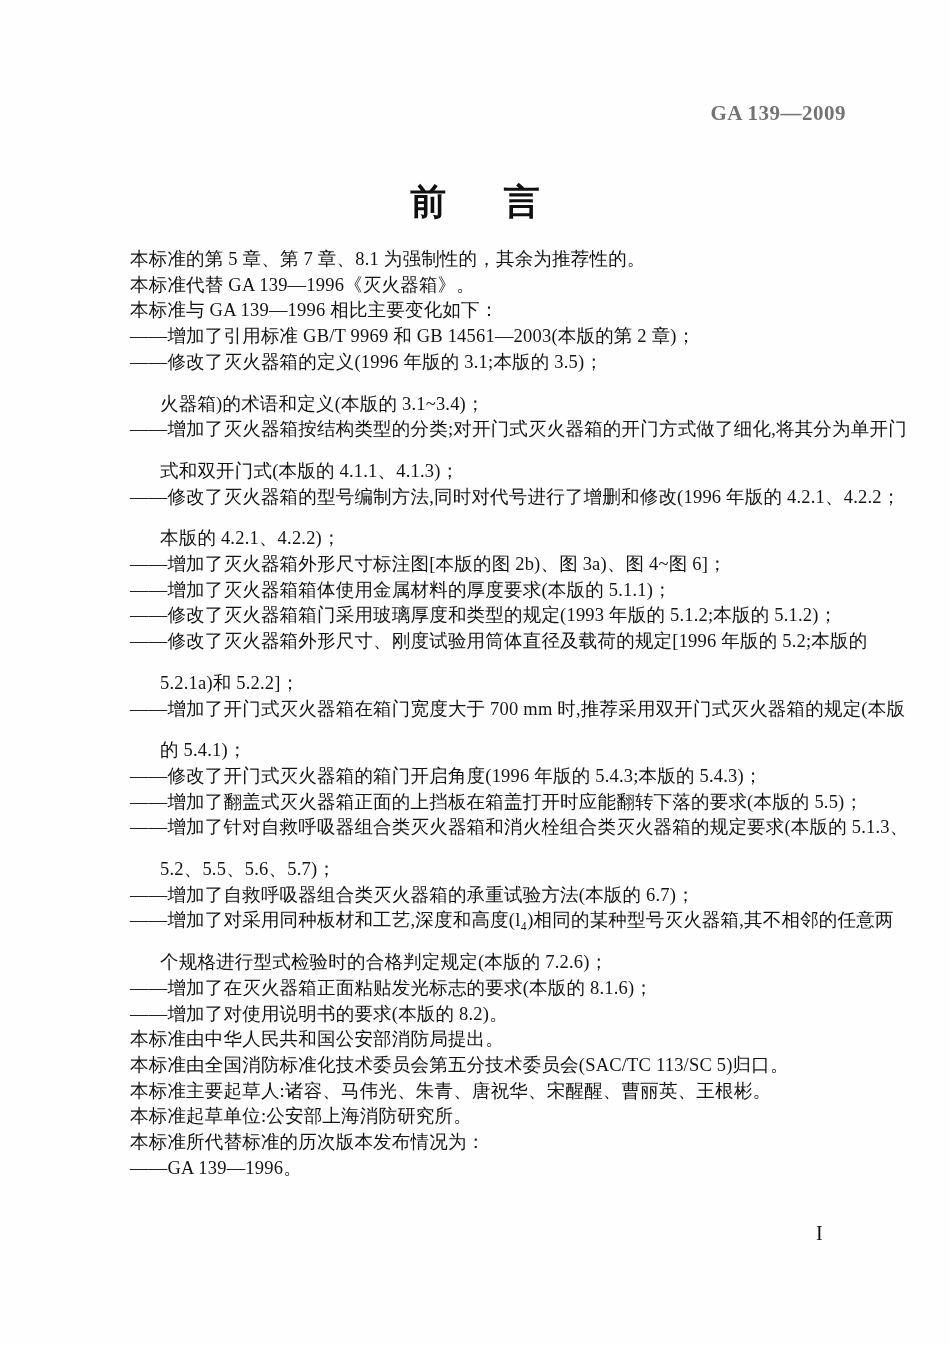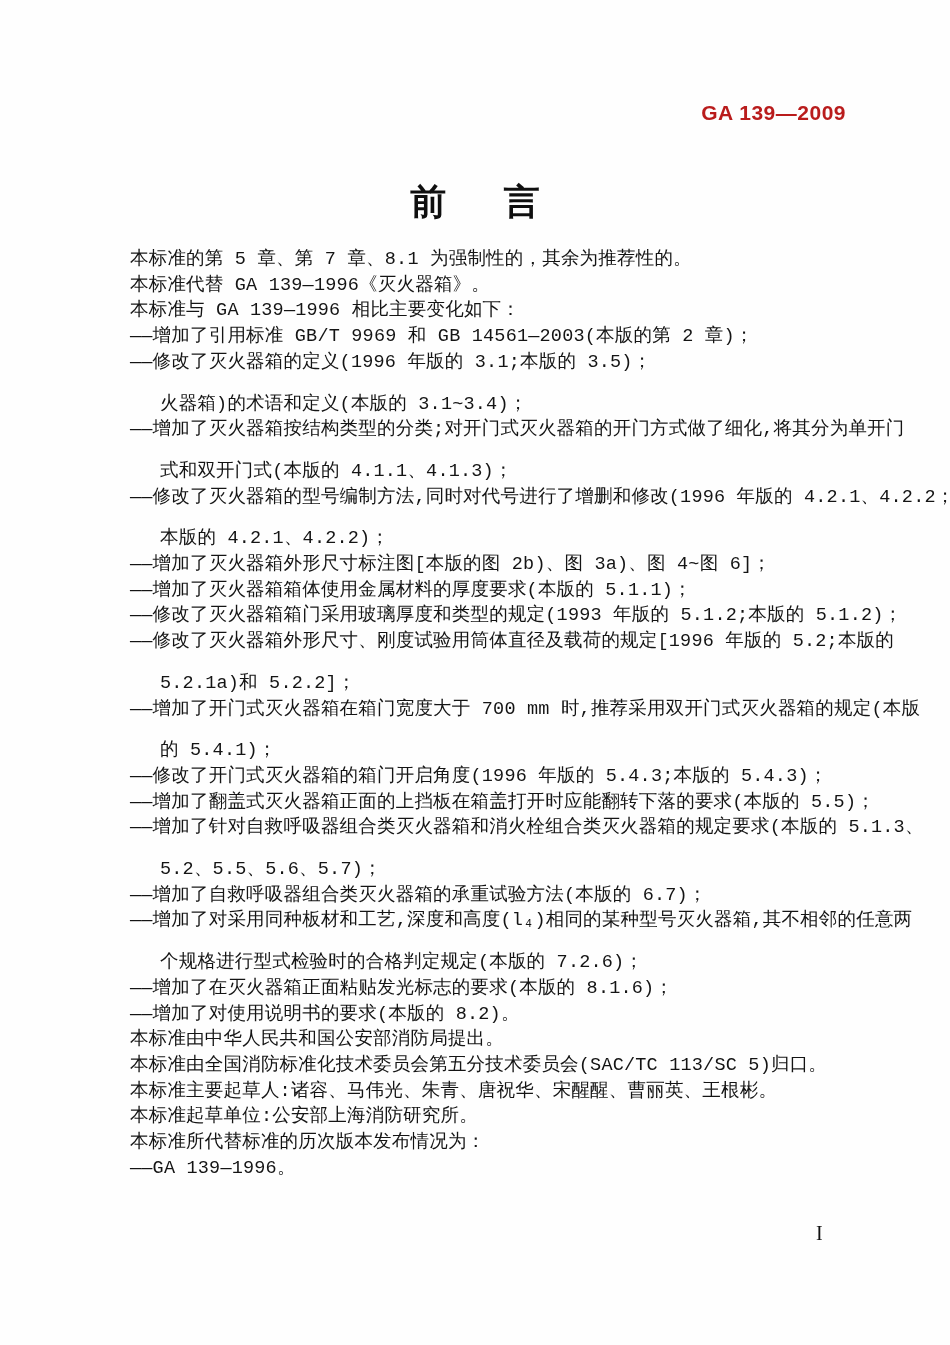--- a/index.html
+++ b/index.html
@@ -9,25 +9,25 @@
     height: 1345px;
     background: #fefefe;
     color: #161616;
     font-family: "Liberation Serif", "DejaVu Serif", serif;
     overflow: hidden;
   }
   .std-code {
     position: absolute;
     top: 101px;
     right: 104px;
-    font-family: Liberation Sans, sans-serif;
+    font-family: Liberation Serif, serif;
     font-weight: bold;
     font-size: 21px;
     letter-spacing: 0.5px;
-    color: #b91c1c;
+    color: #737373;
   }
   .doc-title {
     position: absolute;
     top: 170px;
     left: 0;
     right: 0;
     margin: 8px;
     text-align: center;
     font-size: 36px;
     font-weight: bold;
@@ -41,21 +41,20 @@
     top: 247px;
     width: 730px;
     font-size: 18.5px;
     line-height: 25.7px;
     color: #141414;
   }
   .line {
     margin: 0;
     white-space: nowrap;
     letter-spacing: 0.2px;
-    font-family: Liberation Mono, monospace;
   }
   .line.hang { padding-left: 30px; margin-top: 16px; }
   .page-number {
     position: absolute;
     left: 816px;
     top: 1222px;
     font-size: 20px;
     font-family: "Liberation Serif", "DejaVu Serif", serif;
     color: #111;
   }

